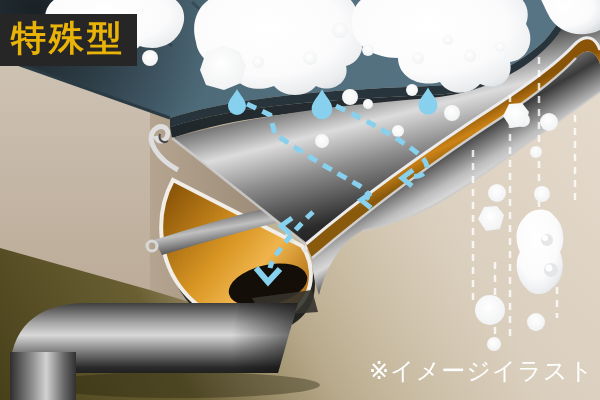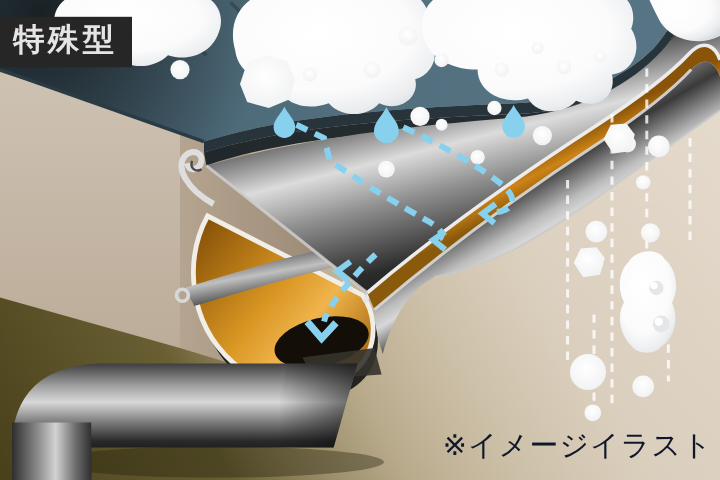--- a/index.html
+++ b/index.html
@@ -3,27 +3,27 @@
 <meta charset="utf-8">
 <style>
   html,body{margin:0;padding:0;background:#888;}
   .stage{
     position:relative;width:600px;height:400px;overflow:hidden;
     font-family:"Liberation Sans","DejaVu Sans",sans-serif;
   }
   .stage svg{position:absolute;left:0;top:0;}
   .badge{
     position:absolute;left:0;top:14px;
-    background:#262626;color:#e5e5e5;
-    font-size:26px;font-weight:bold;letter-spacing:3px;
+    background:#262626;color:#eab308;
+    font-size:35px;font-weight:bold;letter-spacing:3px;
     padding:5px 12px 8px 11px;line-height:1.1;
   }
   .caption{
     position:absolute;right:6px;bottom:13px;
-    color:#0f172a;font-size:24px;letter-spacing:1px;
+    color:#ffffff;font-size:24px;letter-spacing:1px;
   }
 </style>
 </head>
 <body>
 
 <div class="stage">
 <svg width="600" height="400" viewBox="0 0 600 400">
   <defs>
     <linearGradient id="bgBeige" gradientUnits="userSpaceOnUse" x1="600" y1="0" x2="150" y2="400">
       <stop offset="0" stop-color="#e7ddcf"></stop>

